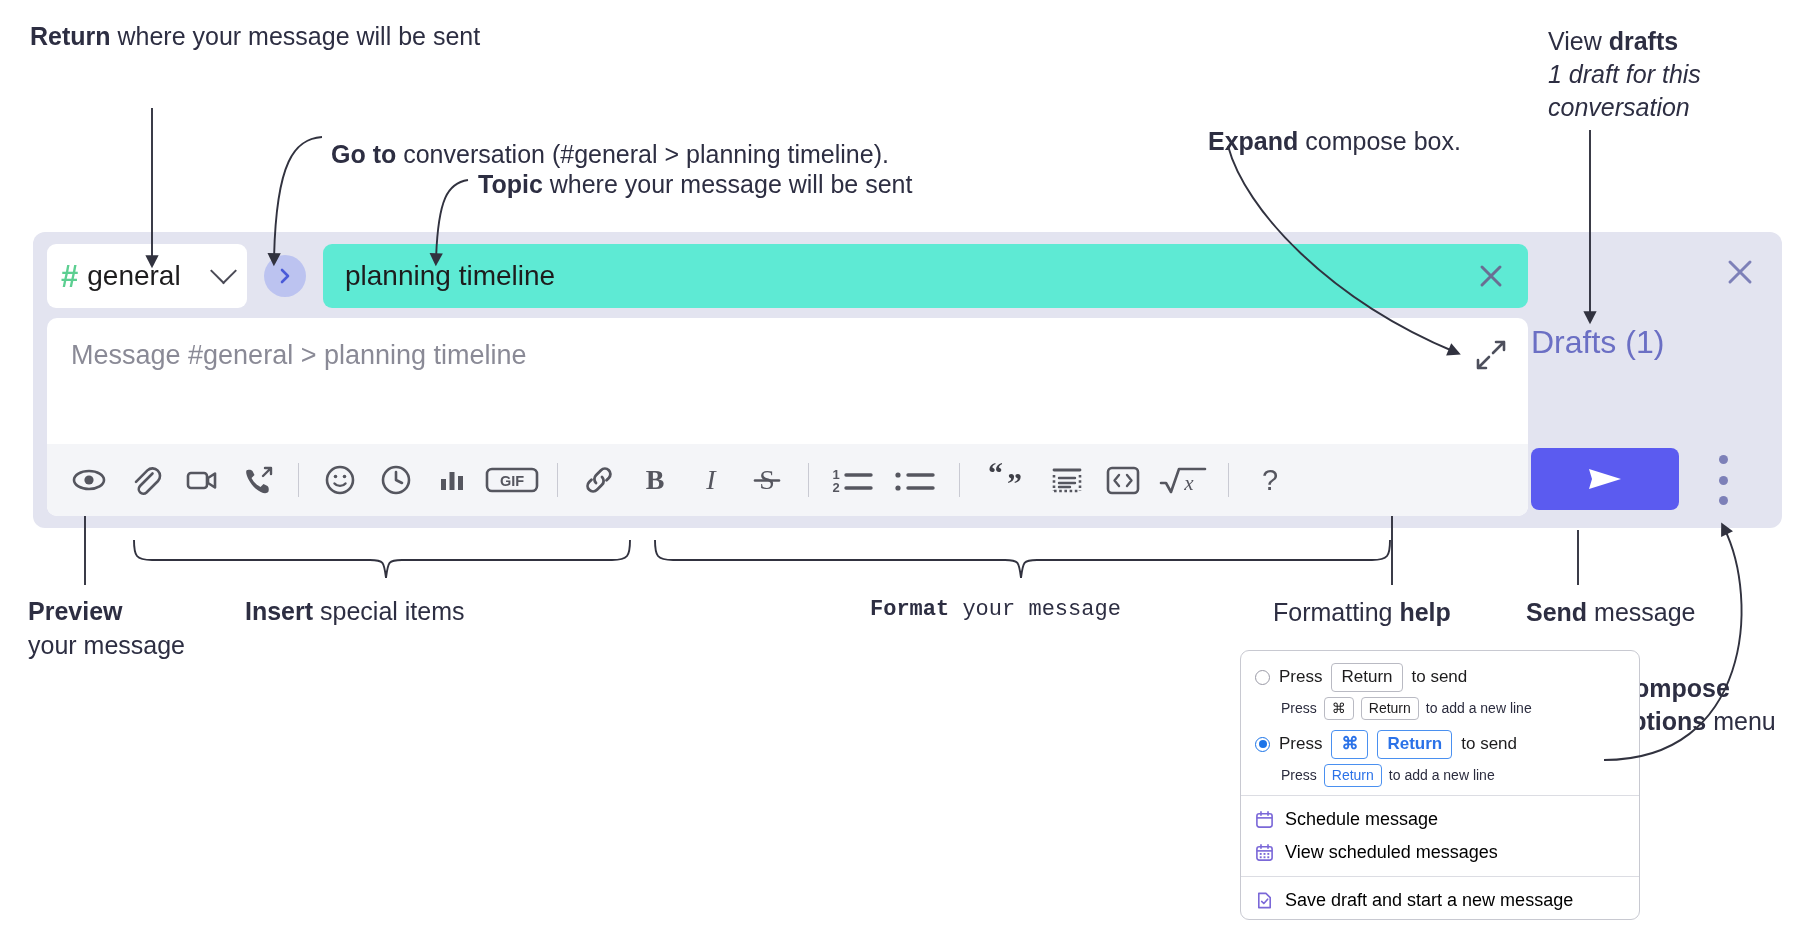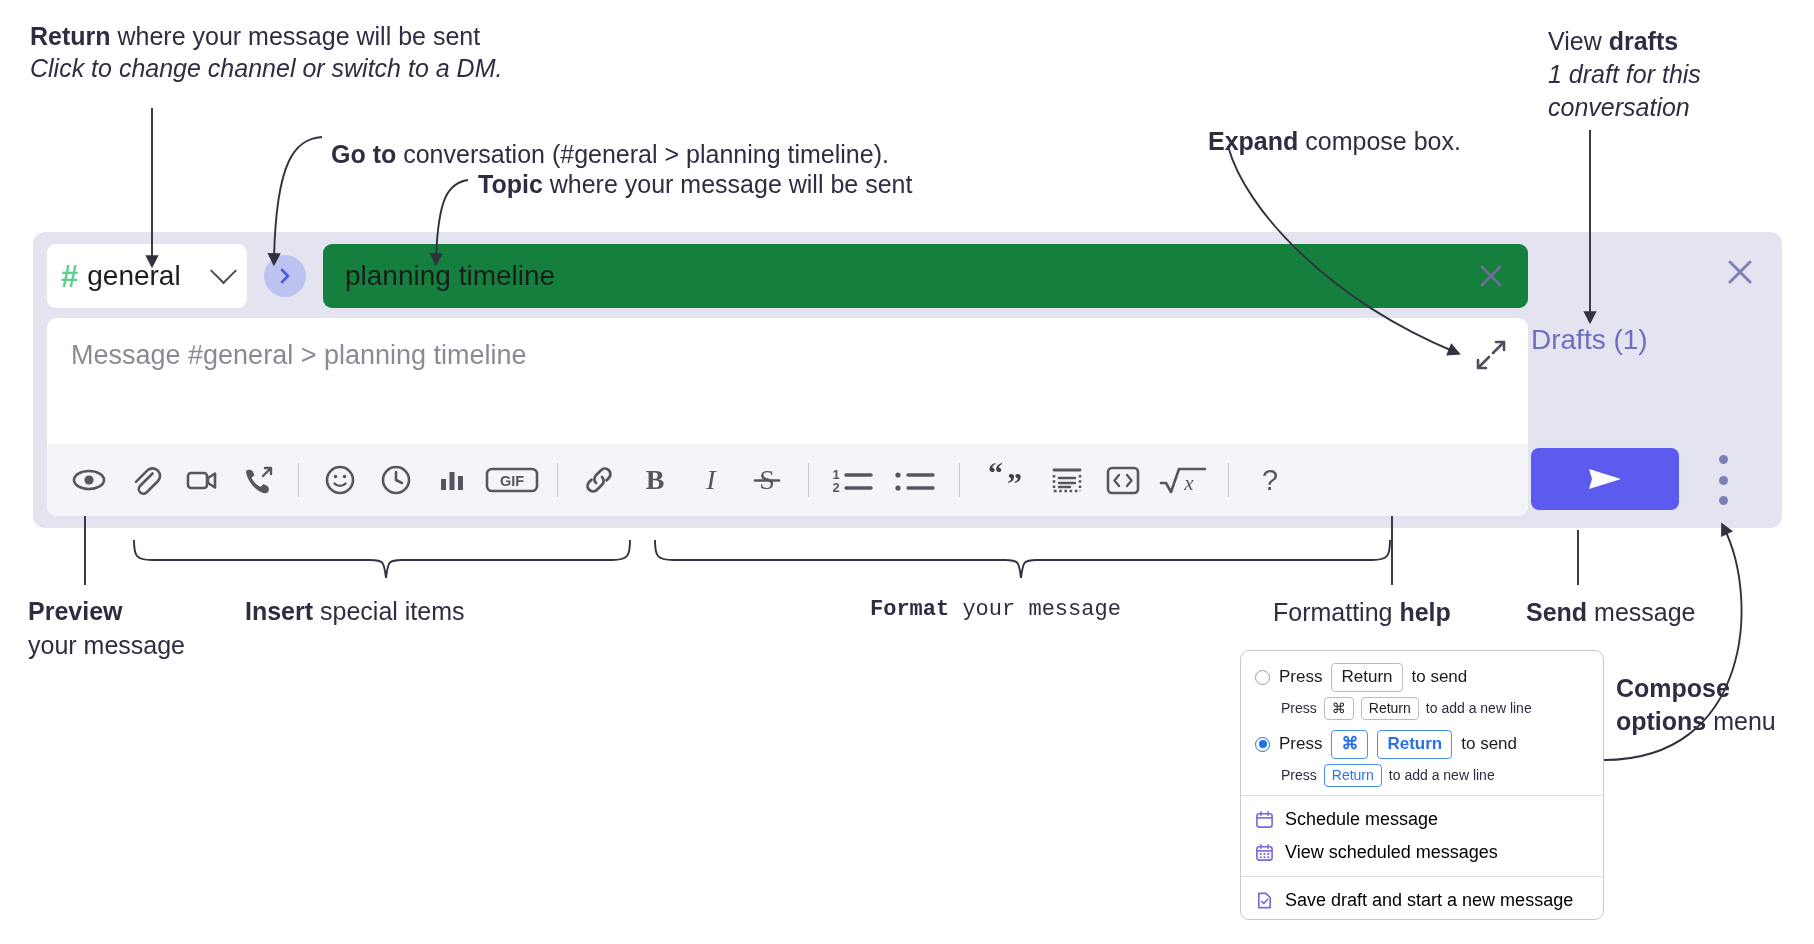--- a/index.html
+++ b/index.html
@@ -45,21 +45,21 @@
   }
   .hash{color:#5ccf91;font-size:31px;font-weight:700;line-height:1;}
   .chan-name{font-size:28px;color:#1d1c1d;}
   .chev{margin-left:auto;width:17px;height:17px;border-right:2.6px solid #4a4a55;border-bottom:2.6px solid #4a4a55;transform:rotate(45deg) translate(-4px,-4px);}
   .go-btn{
     position:absolute;left:217px;top:11px;width:42px;height:42px;border-radius:50%;
     background:#bcc3f0;display:flex;align-items:center;justify-content:center;cursor:pointer;
   }
   .go-btn svg{display:block;}
   .topic-field{
-    position:absolute;left:276px;top:0;right:0;height:64px;background:#15803d;border-radius:9px;
+    position:absolute;left:276px;top:0;right:0;height:64px;background:#5eead4;border-radius:9px;
     display:flex;align-items:center;padding:0 18px 0 22px;box-sizing:border-box;
   }
   .topic-val{font-size:28px;color:#1d1c1d;flex:1;}
   .topic-clear{width:38px;height:38px;display:flex;align-items:center;justify-content:center;cursor:pointer;}
 
   
   #msgBox{
     position:absolute;left:0;top:74px;width:1481px;height:198px;
     background:#fff;border-radius:10px;overflow:hidden;
     display:flex;flex-direction:column;
@@ -71,32 +71,32 @@
     height:72px;background:#f4f5f8;display:flex;align-items:center;
     padding:0 14px;gap:0;box-sizing:border-box;
   }
   .tb{width:56px;height:56px;display:flex;align-items:center;justify-content:center;cursor:pointer;}
   .tb svg{display:block;}
   .sep{width:1px;height:34px;background:#c9cad3;margin:0 13px;}
 
   
   .panel-close{position:absolute;right:22px;top:20px;width:40px;height:40px;cursor:pointer;
     display:flex;align-items:center;justify-content:center;}
-  .drafts-link{position:absolute;left:1531px;top:324px;font-size:28px;color:#6b6fc4;cursor:pointer;}
+  .drafts-link{position:absolute;left:1531px;top:324px;font-size:32px;color:#6b6fc4;cursor:pointer;}
   .send-btn{
     position:absolute;left:1531px;top:448px;width:148px;height:62px;border-radius:8px;
     background:#5b5bf0;display:flex;align-items:center;justify-content:center;cursor:pointer;
   }
   .kebab{position:absolute;left:1710px;top:455px;width:26px;height:50px;display:flex;
     flex-direction:column;align-items:center;justify-content:space-between;cursor:pointer;}
   .kebab i{display:block;width:9px;height:9px;border-radius:50%;background:#7d80b8;}
 
   
   #menu{
-    position:absolute;left:1240px;top:650px;width:364px;
+    position:absolute;left:1240px;top:650px;width:400px;
     background:#fff;border:1px solid #c8c9d1;border-radius:9px;
     box-sizing:border-box;padding:10px 0 2px;
     font-size:16px;
   }
   .opt{padding:2px 14px 0 14px;}
   .opt-main{display:flex;align-items:center;gap:9px;font-size:17px;color:#1d1c1d;}
   .radio{width:15px;height:15px;border-radius:50%;border:1.6px solid #9a9aa6;box-sizing:border-box;
     flex:0 0 auto;display:flex;align-items:center;justify-content:center;cursor:pointer;}
   .radio.on{border-color:#1a73e8;}
   .radio.on::after{content:"";width:8px;height:8px;border-radius:50%;background:#1a73e8;}
@@ -112,21 +112,20 @@
   
   #lines{position:absolute;inset:0;pointer-events:none;}
 </style>
 </head>
 <body>
 
 <div id="stage">
 
   <div class="anno a-channel">
     <div><b>Return</b><span> where your message will be sent</span></div>
-    <div class="l2">Click to change channel or switch to a DM.</div>
   </div>
 
   <div class="anno a-goto">
     <b>Go to</b><span> conversation (#general &gt; planning timeline).</span>
   </div>
 
   <div class="anno a-topic">
     <b>Topic</b><span> where your message will be sent</span>
   </div>
 

